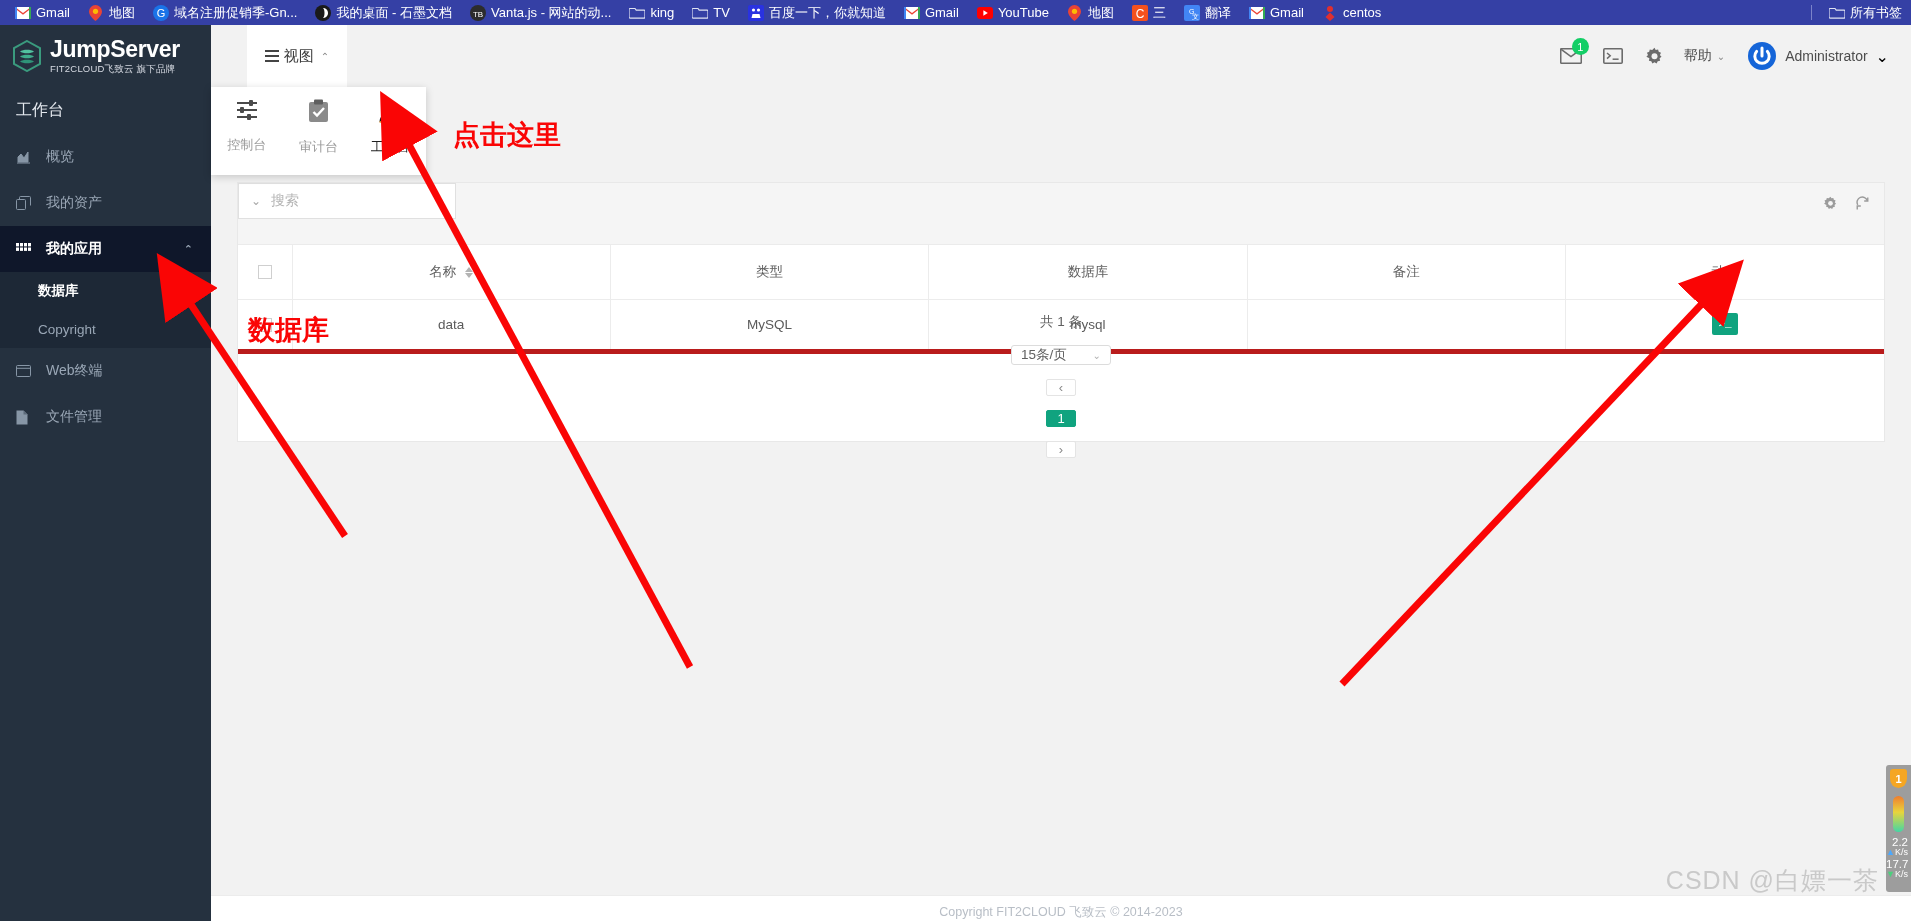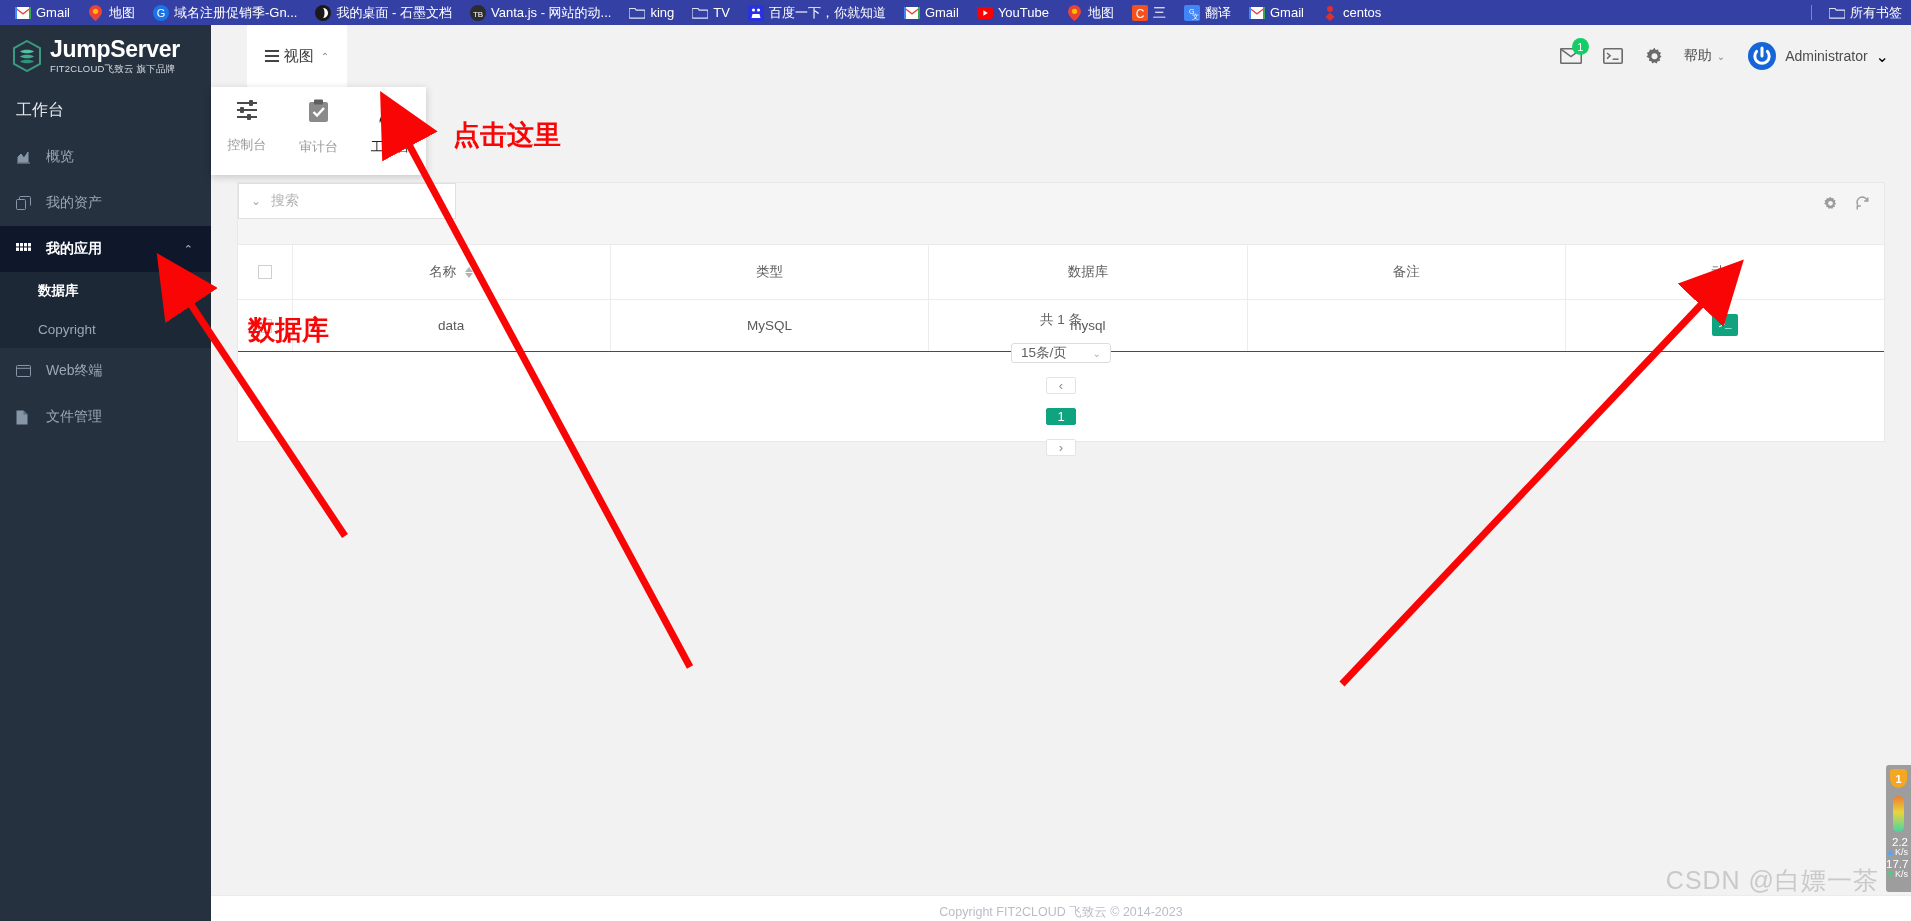--- a/index.html
+++ b/index.html
@@ -170,21 +170,21 @@
 
   table.grid { width: 100%; border-collapse: collapse; table-layout: fixed; }
   table.grid th {
     height: 54px; font-size: 13.5px; color: #606060; font-weight: normal;
     border-bottom: 1px solid #ececec; border-right: 1px solid #ececec;
     background: #ffffff;
   }
   table.grid th:last-child { border-right: none; }
   table.grid td {
     height: 52px; font-size: 13.5px; color: #5a5a5a; text-align: center;
-    border-bottom: 1px solid #b91c1c; border-right: 1px solid #ececec;
+    border-bottom: 5px solid #b91c1c; border-right: 1px solid #ececec;
   }
   table.grid td:last-child { border-right: none; }
   .col-check { width: 54px; }
   .chk {
     width: 14px; height: 14px; border: 1px solid #cfcfcf; background: #fff;
     display: inline-block; vertical-align: middle; cursor: pointer;
   }
   .sort-ico { display:inline-flex; flex-direction:column; gap:1px; margin-left:5px; vertical-align: middle; }
   .sort-ico i { width:0; height:0; border-left:4px solid transparent; border-right:4px solid transparent; }
   .sort-ico i.up { border-bottom:5px solid #b3b3b3; }

